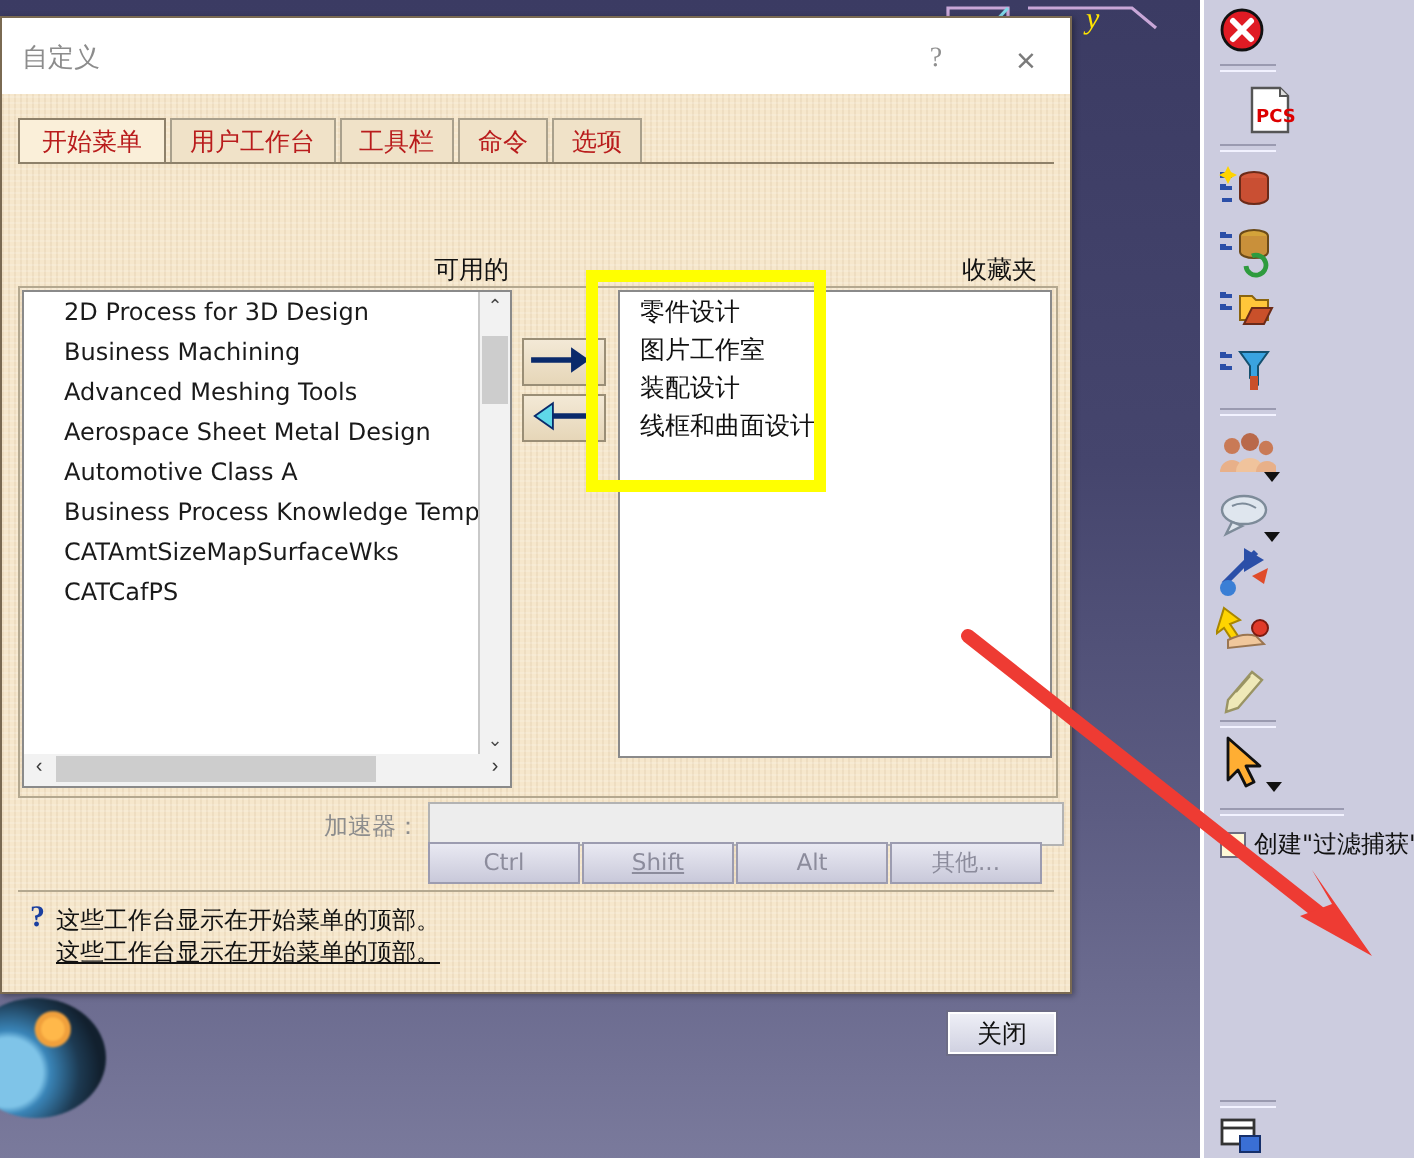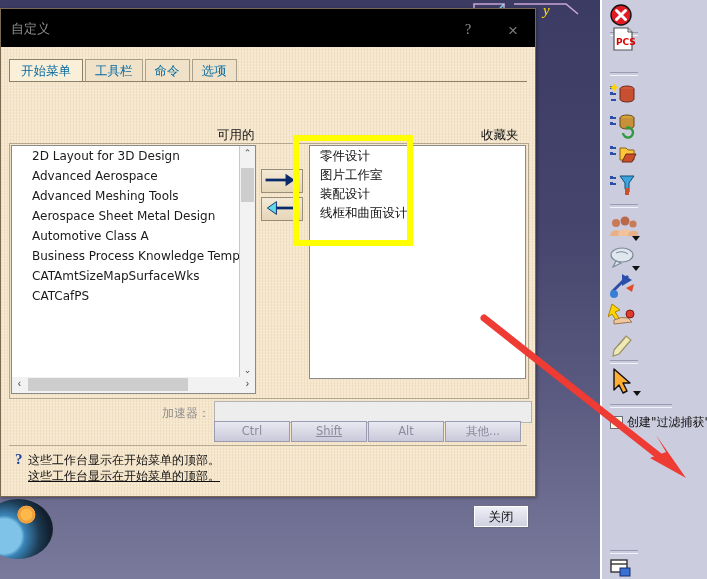--- a/index.html
+++ b/index.html
@@ -43,21 +43,21 @@
     font-family:"DejaVu Sans",sans-serif;white-space:nowrap;
   }
 
   
   #dialog{
     position:absolute;left:0px;top:8px;width:534px;height:487px;
     background:#fae3bd;border:1px solid #7a6a52;
     box-shadow:1px 1px 3px rgba(0,0,0,.35);
   }
   #titlebar{
-    position:absolute;left:0;top:0;right:0;height:38px;background:#000000;
+    position:absolute;left:0;top:0;right:0;height:38px;background:#ffffff;
     border-bottom:1px solid #d8d3c8;
   }
   #dlg-title{
     position:absolute;left:10px;top:11px;font-size:13px;color:#8c8c8c;
     font-family:"DejaVu Sans",sans-serif;
   }
   #help-btn{
     position:absolute;left:456px;top:13px;width:22px;height:20px;
     text-align:center;font-size:14px;color:#8f8f8f;cursor:default;
     font-family:"Liberation Serif",serif;
@@ -72,21 +72,21 @@
     background:
       repeating-linear-gradient(0deg,rgba(255,255,255,.16) 0 1px,rgba(0,0,0,0) 1px 3px),
       repeating-linear-gradient(90deg,rgba(180,150,110,.12) 0 1px,rgba(0,0,0,0) 1px 3px),
       #f6e7cc;
   }
 
   
   #tabstrip{position:absolute;left:8px;top:12px;height:24px;}
   .tab{
     float:left;height:22px;line-height:22px;padding:0 9px;font-size:12.5px;
-    color:#0369a1;background:#f0e2c8;border:1px solid #a9a08c;border-bottom:none;
+    color:#b91c1c;background:#f0e2c8;border:1px solid #a9a08c;border-bottom:none;
     margin-right:2px;cursor:default;font-family:"DejaVu Sans",sans-serif;
   }
   .tab.active{background:#faefd9;border-color:#8e816a;padding:0 11px;font-weight:normal;}
   #tab-underline{
     position:absolute;left:8px;top:34px;width:518px;height:1px;background:#8e816a;
   }
 
   
   .col-head{
     position:absolute;top:80px;font-size:12.5px;color:#111;
@@ -230,21 +230,21 @@
 <div id="right-panel">
 
   <div class="icon-slot" style="top:2px;">
     <svg viewBox="0 0 30 30" width="30" height="30">
       <circle cx="13" cy="13" r="10" fill="#e01b24" stroke="#111" stroke-width="1.4"></circle>
       <path d="M8.5 8.5 L17.5 17.5 M17.5 8.5 L8.5 17.5" stroke="#fff" stroke-width="3" stroke-linecap="round"></path>
     </svg>
   </div>
   <div class="sep" style="top:32px;"></div>
 
-  <div class="icon-slot" style="top:24px;">
+  <div class="icon-slot" style="top:40px;margin-left:12px;">
     <svg viewBox="0 0 30 30" width="30" height="30">
       <path d="M6 4 h14 l4 4 v18 H6 Z" fill="#fff" stroke="#555" stroke-width="1.2"></path>
       <path d="M20 4 v4 h4" fill="#ddd" stroke="#555" stroke-width="1"></path>
       <text x="8" y="21" font-size="9" font-family="DejaVu Sans" fill="#d00" font-weight="bold">PCS</text>
     </svg>
   </div>
   <div class="sep" style="top:72px;"></div>
 
   <div class="icon-slot" style="top:80px;">
     <svg viewBox="0 0 30 30" width="30" height="30">
@@ -359,34 +359,35 @@
   <div id="titlebar">
     <div id="dlg-title">自定义</div>
     <div id="help-btn">?</div>
     <div id="close-x">×</div>
   </div>
 
   <div id="dlg-body">
 
     <div id="tabstrip">
       <div class="tab active">开始菜单</div>
+      <div class="tab">用户工作台</div>
       <div class="tab">工具栏</div>
       <div class="tab">命令</div>
       <div class="tab">选项</div>
     </div>
     <div id="tab-underline"></div>
 
     <div class="col-head" id="head-available">可用的</div>
     <div class="col-head" id="head-favorites">收藏夹</div>
 
     <div id="panel-frame"></div>
 
     <div id="available-list">
-      <div class="li">2D Layout for 3D Design</div>
-      <div class="li">Advanced Aerospace</div>
+      <div class="li">2D Process for 3D Design</div>
+      <div class="li">Business Machining</div>
       <div class="li">Advanced Meshing Tools</div>
       <div class="li">Aerospace Sheet Metal  Design</div>
       <div class="li">Automotive Class A</div>
       <div class="li">Business Process Knowledge Templ</div>
       <div class="li">CATAmtSizeMapSurfaceWks</div>
       <div class="li">CATCafPS</div>
 
       <div id="avail-vscroll">
         <div class="sb-btn" style="top:0;">⌃</div>
         <div id="avail-thumb"></div>

